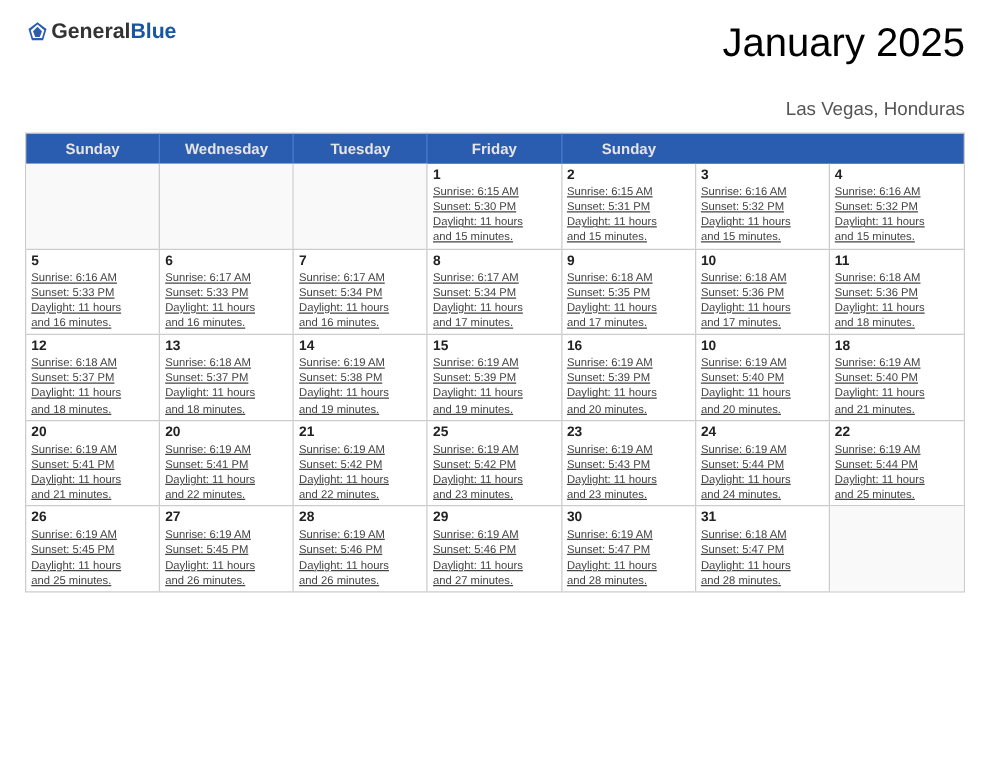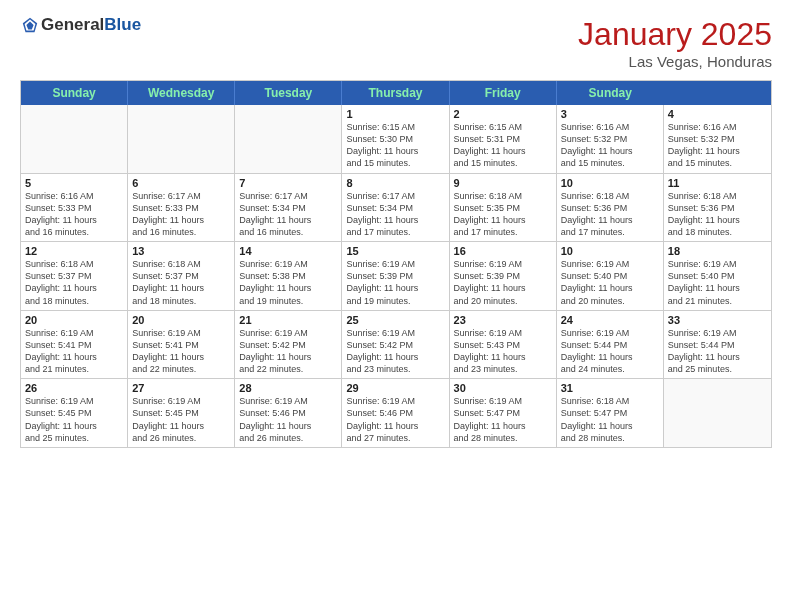--- a/index.html
+++ b/index.html
@@ -32,39 +32,40 @@
       width: 18px;
       height: 18px;
       margin-left: 1px;
     }
     .title-block {
       text-align: right;
     }
     .month-title {
       font-size: 32px;
       font-weight: normal;
-      color: #b91c1c;
+      color: #000000;
     }
     .subtitle {
       font-size: 15px;
       color: #555;
+      margin-top: 26px;
     }
     .calendar {
       flex: 1;
       display: flex;
       flex-direction: column;
       border: 1px solid #ccc;
     }
     .cal-header {
       display: grid;
       grid-template-columns: repeat(7, 1fr);
       background: #2a5db0;
     }
     .cal-header-cell {
-      color: #86efac;
+      color: #e5e5e5;
       font-size: 12px;
       font-weight: bold;
       padding: 5px 16px;
       text-align: center;
       border-right: 1px solid #4a7dd0;
     }
     .cal-header-cell:last-child { border-right: none; }
     .cal-body {
       flex: 1;
       display: flex;
@@ -91,20 +92,21 @@
     .day-num {
       font-size: 11px;
       font-weight: bold;
       color: #222;
       margin-bottom: 1px;
     }
     .day-info {
       font-size: 9px;
       color: #444;
       line-height: 1.35;
+      text-decoration: underline;
     }
   </style>
 </head>
 <body>
 
 <div class="page">
   <div class="header">
     <div class="logo">
       <svg class="logo-icon" viewBox="0 0 20 20">
         <polygon points="10,2 18,8 15,18 5,18 2,8" fill="#2a5db0"></polygon>
@@ -121,21 +123,20 @@
       <div class="month-title">January 2025</div>
       <div class="subtitle">Las Vegas, Honduras</div>
     </div>
   </div>
 
   <div class="calendar">
     <div class="cal-header" id="cal-header">
         <div class="cal-header-cell">Sunday</div>
         <div class="cal-header-cell">Wednesday</div>
         <div class="cal-header-cell">Tuesday</div>
-        <div class="cal-header-cell">Thursday</div>
         <div class="cal-header-cell">Friday</div>
         <div class="cal-header-cell">Sunday</div>
       </div>
     <div class="cal-body" id="cal-body">
         <div class="cal-row">
           <div class="cal-cell empty"></div>
           <div class="cal-cell empty"></div>
           <div class="cal-cell empty"></div>
           <div class="cal-cell">
             <div class="day-num">1</div>
@@ -233,21 +234,21 @@
           </div>
           <div class="cal-cell">
             <div class="day-num">23</div>
             <div class="day-info">Sunrise: 6:19 AM<br>Sunset: 5:43 PM<br>Daylight: 11 hours<br>and 23 minutes.</div>
           </div>
           <div class="cal-cell">
             <div class="day-num">24</div>
             <div class="day-info">Sunrise: 6:19 AM<br>Sunset: 5:44 PM<br>Daylight: 11 hours<br>and 24 minutes.</div>
           </div>
           <div class="cal-cell">
-            <div class="day-num">33</div>
+            <div class="day-num">22</div>
             <div class="day-info">Sunrise: 6:19 AM<br>Sunset: 5:44 PM<br>Daylight: 11 hours<br>and 25 minutes.</div>
           </div>
         </div>
         <div class="cal-row">
           <div class="cal-cell">
             <div class="day-num">26</div>
             <div class="day-info">Sunrise: 6:19 AM<br>Sunset: 5:45 PM<br>Daylight: 11 hours<br>and 25 minutes.</div>
           </div>
           <div class="cal-cell">
             <div class="day-num">27</div>

